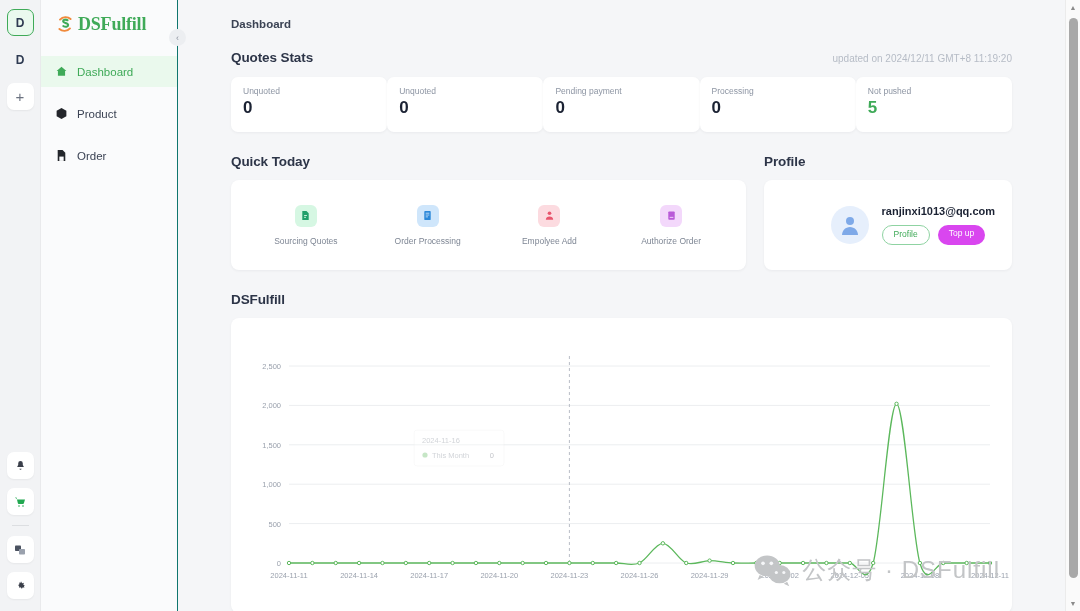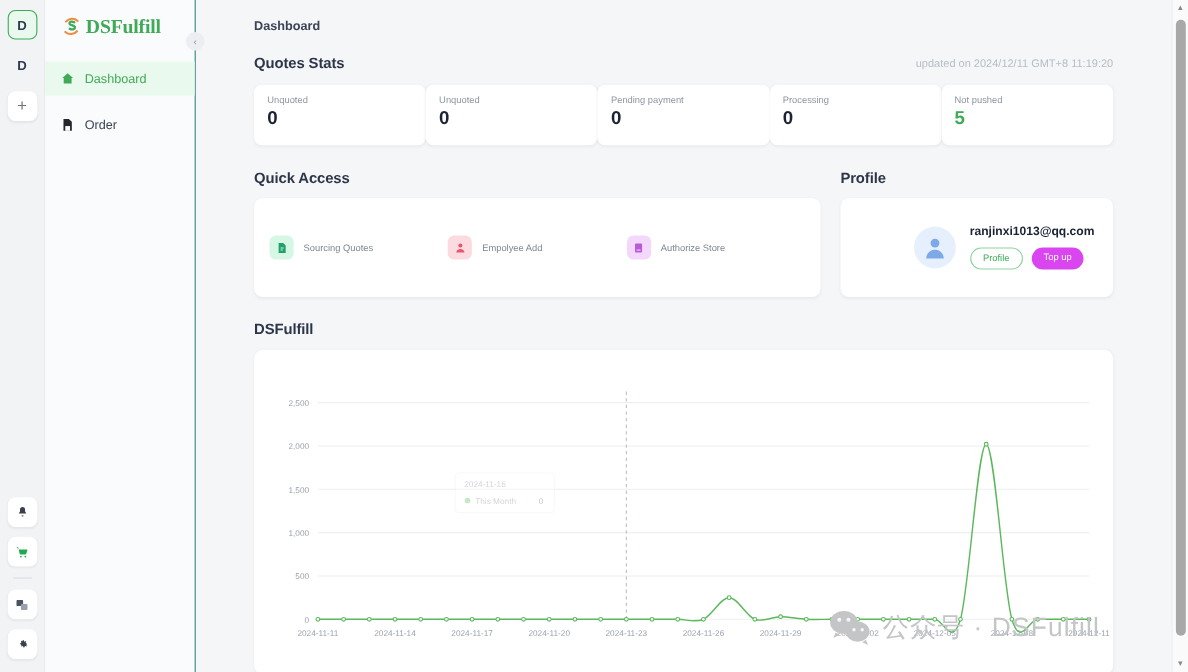--- a/index.html
+++ b/index.html
@@ -73,21 +73,21 @@
   .stat-label { font-size: 8.5px; color: #8d95a3; }
   .stat-val { font-size: 17px; font-weight: 700; color: #1b2233; margin-top: 3px; line-height: 1; }
   .stat-val.green { color: #3faa58; }
 
   .row2 { display: flex; gap: 18px; margin-top: 22px; }
   .col-qa { flex: 0 0 515px; }
   .col-pr { flex: 1; }
 
   .card { background: #fff; border-radius: 8px; box-shadow: 0 1px 3px rgba(16,24,40,.05); margin-top: 11px; }
   .qa-card { height: 90px; display: flex; align-items: center; padding: 0 14px; }
-  .qa-item { flex: 1; display: flex; flex-direction: row; align-items: center; gap: 9px; }
+  .qa-item { flex: 1; display: flex; flex-direction: column; align-items: center; gap: 9px; }
   .qa-ico {
     width: 22px; height: 22px; border-radius: 6px;
     display: flex; align-items: center; justify-content: center; font-size: 11px;
   }
   .qa-label { font-size: 8.5px; color: #7e8694; }
 
   .pr-card { height: 90px; display: flex; align-items: center; gap: 13px; padding: 0 17px; justify-content: flex-end; }
   .avatar {
     width: 38px; height: 38px; border-radius: 50%; background: #e6effc;
     display: flex; align-items: center; justify-content: center; flex: 0 0 38px;
@@ -175,20 +175,26 @@
 
     <div class="nav">
       <div class="nav-item active">
         <svg width="13" height="13" viewBox="0 0 24 24">
           <path fill="#3faa58" d="M12 3 3 11h2.4v9h13.2v-9H21z"></path>
         </svg>
         <span>Dashboard</span>
       </div>
       <div class="nav-item">
         <svg width="13" height="13" viewBox="0 0 24 24">
+          <path fill="#23262b" d="M12 2 3 7v10l9 5 9-5V7z"></path>
+        </svg>
+        <span>Product</span>
+      </div>
+      <div class="nav-item">
+        <svg width="13" height="13" viewBox="0 0 24 24">
           <path fill="#23262b" d="M5 2h9l5 5v15H5z"></path>
           <rect x="8" y="14" width="8" height="8" fill="#fafbfc"></rect>
         </svg>
         <span>Order</span>
       </div>
     </div>
   </div>
 
   <div class="main">
     <div class="crumb">Dashboard</div>
@@ -217,53 +223,62 @@
           <div class="stat-val">0</div>
         </div>
         <div class="stat">
           <div class="stat-label">Not pushed</div>
           <div class="stat-val green">5</div>
         </div>
       </div>
 
       <div class="row2">
         <div class="col-qa">
-          <div class="sec-title">Quick Access</div>
+          <div class="sec-title">Quick Today</div>
           <div class="card qa-card">
 
             <div class="qa-item">
               <div class="qa-ico" style="background:#d6f7e3">
                 <svg width="11" height="11" viewBox="0 0 24 24">
                     <path fill="#22a06b" d="M5 2h9l5 5v15H5z"></path>
                     <path d="M9 12h6M9 16h4" stroke="#d6f7e3" stroke-width="2"></path>
                   </svg>
               </div>
               <div class="qa-label">Sourcing Quotes</div>
             </div>
 
+            <div class="qa-item">
+              <div class="qa-ico" style="background:#cfe6fb">
+                <svg width="11" height="11" viewBox="0 0 24 24">
+                    <rect x="5" y="2" width="14" height="20" rx="2" fill="#2b88d9"></rect>
+                    <path d="M8 7h8M8 11h8M8 15h5" stroke="#cfe6fb" stroke-width="1.8"></path>
+                  </svg>
+              </div>
+              <div class="qa-label">Order Processing</div>
+            </div>
 
             <div class="qa-item">
               <div class="qa-ico" style="background:#fcdbe0">
                 <svg width="11" height="11" viewBox="0 0 24 24">
                     <circle cx="12" cy="7" r="4" fill="#e8556d"></circle>
                     <path fill="#e8556d" d="M4 21c0-4.4 3.6-7 8-7s8 2.6 8 7z"></path>
                   </svg>
               </div>
               <div class="qa-label">Empolyee Add</div>
             </div>
 
 
             <div class="qa-item">
               <div class="qa-ico" style="background:#f3d8fb">
                 <svg width="11" height="11" viewBox="0 0 24 24">
                     <rect x="5" y="3" width="14" height="18" rx="2" fill="#b95ad8"></rect>
                     <rect x="8" y="15" width="8" height="2" fill="#f3d8fb"></rect>
                   </svg>
               </div>
-              <div class="qa-label">Authorize Store</div>
+              <div class="qa-label">Authorize Order</div>
             </div>
 
           </div>
         </div>
 
         <div class="col-pr">
           <div class="sec-title">Profile</div>
           <div class="card pr-card">
             <div class="avatar">
               <svg width="24" height="24" viewBox="0 0 24 24">

